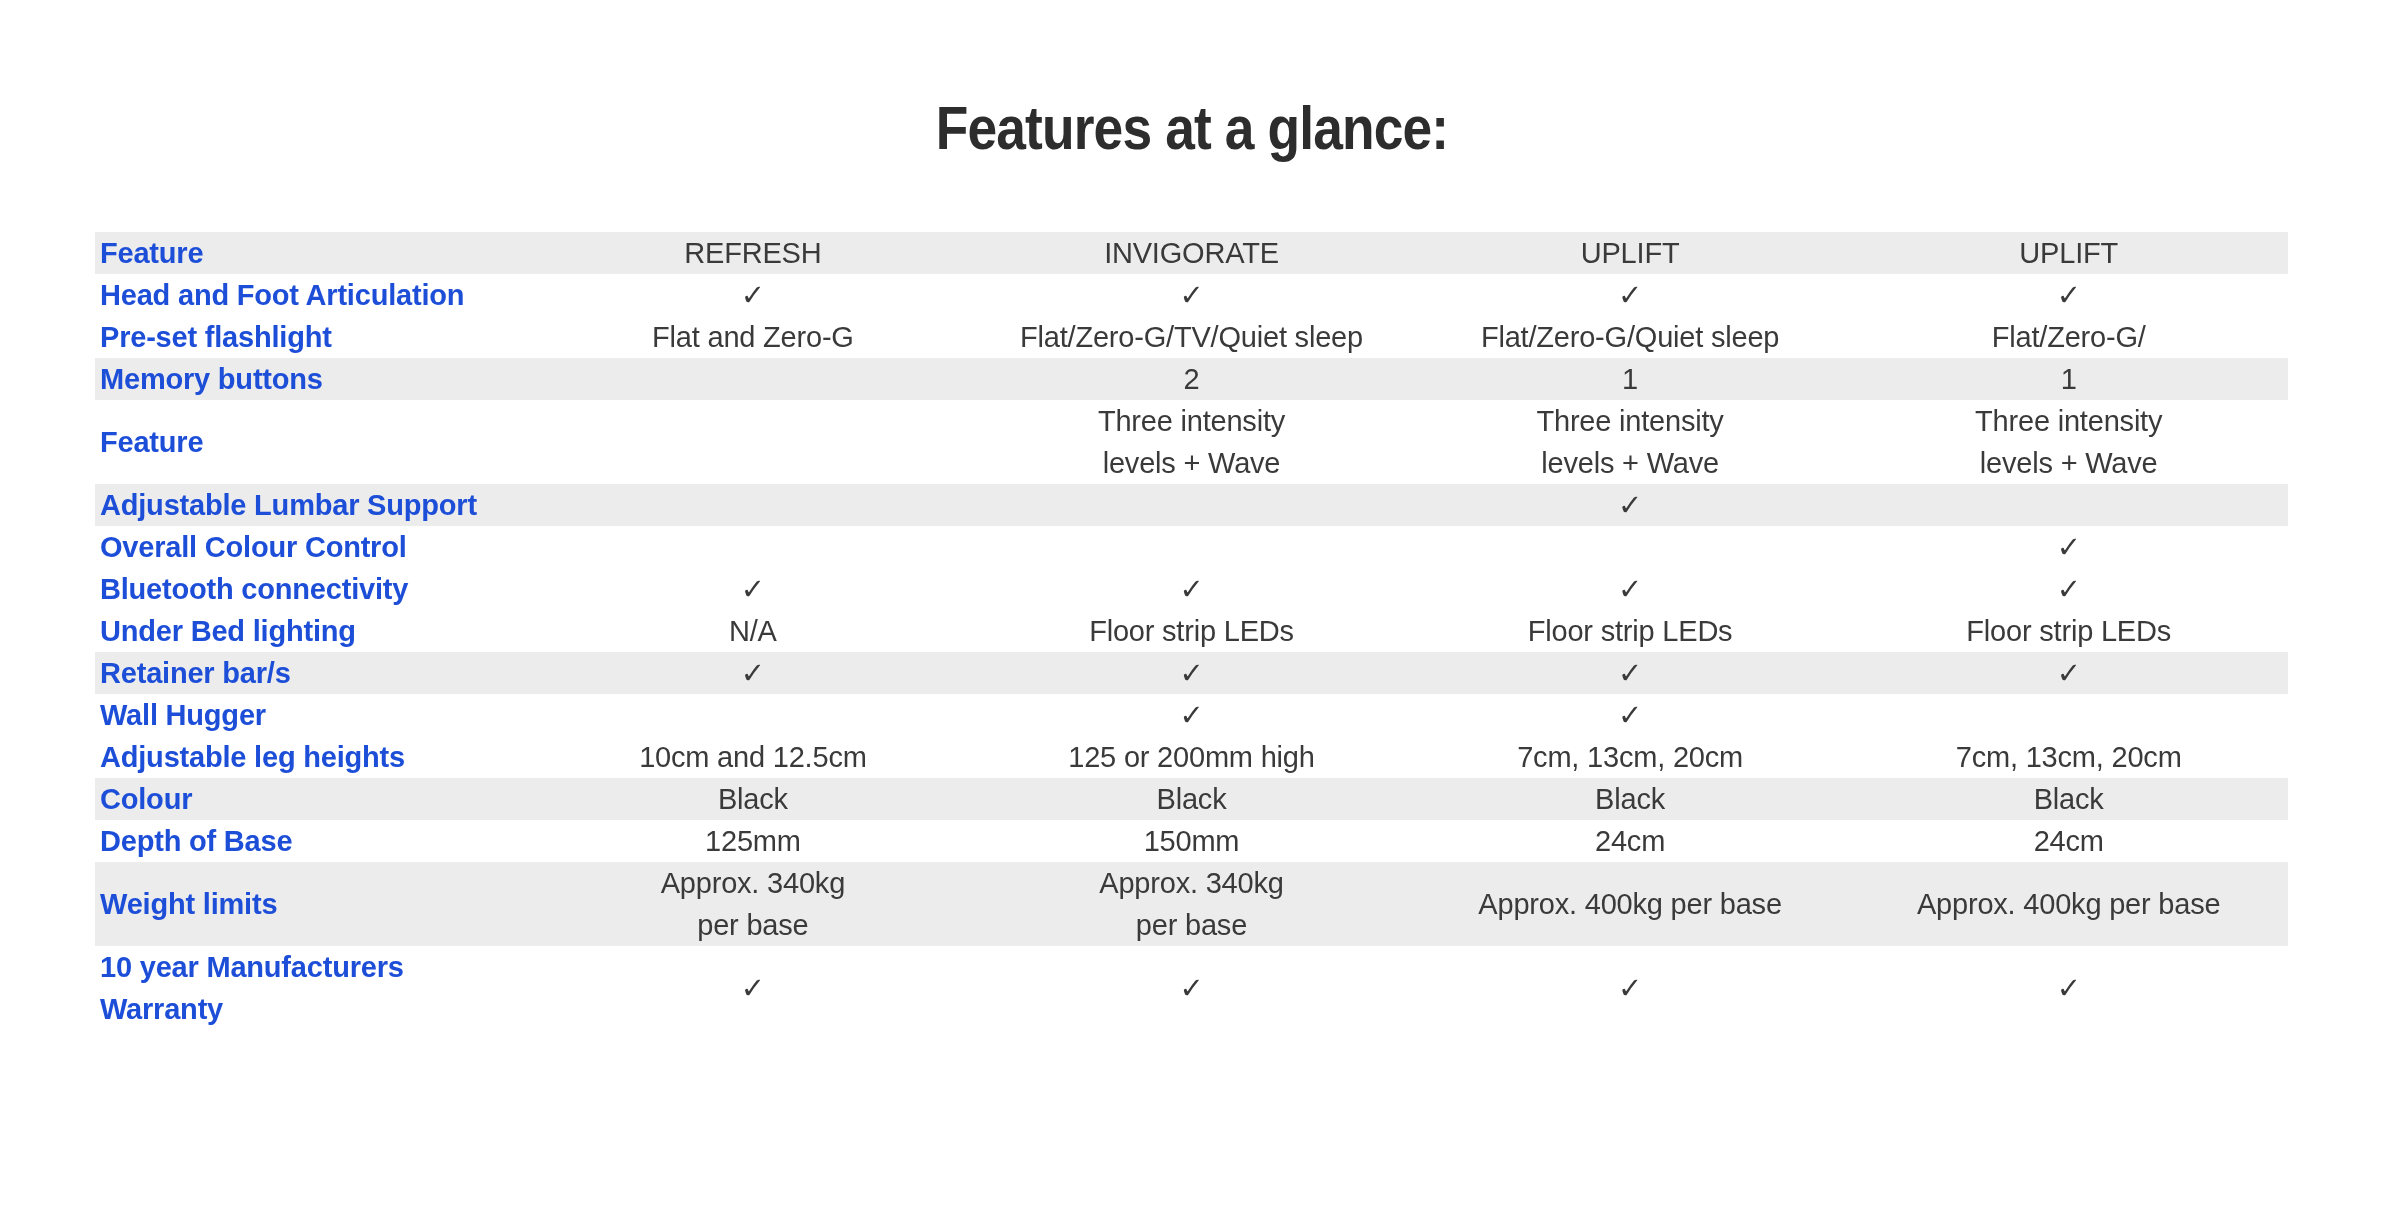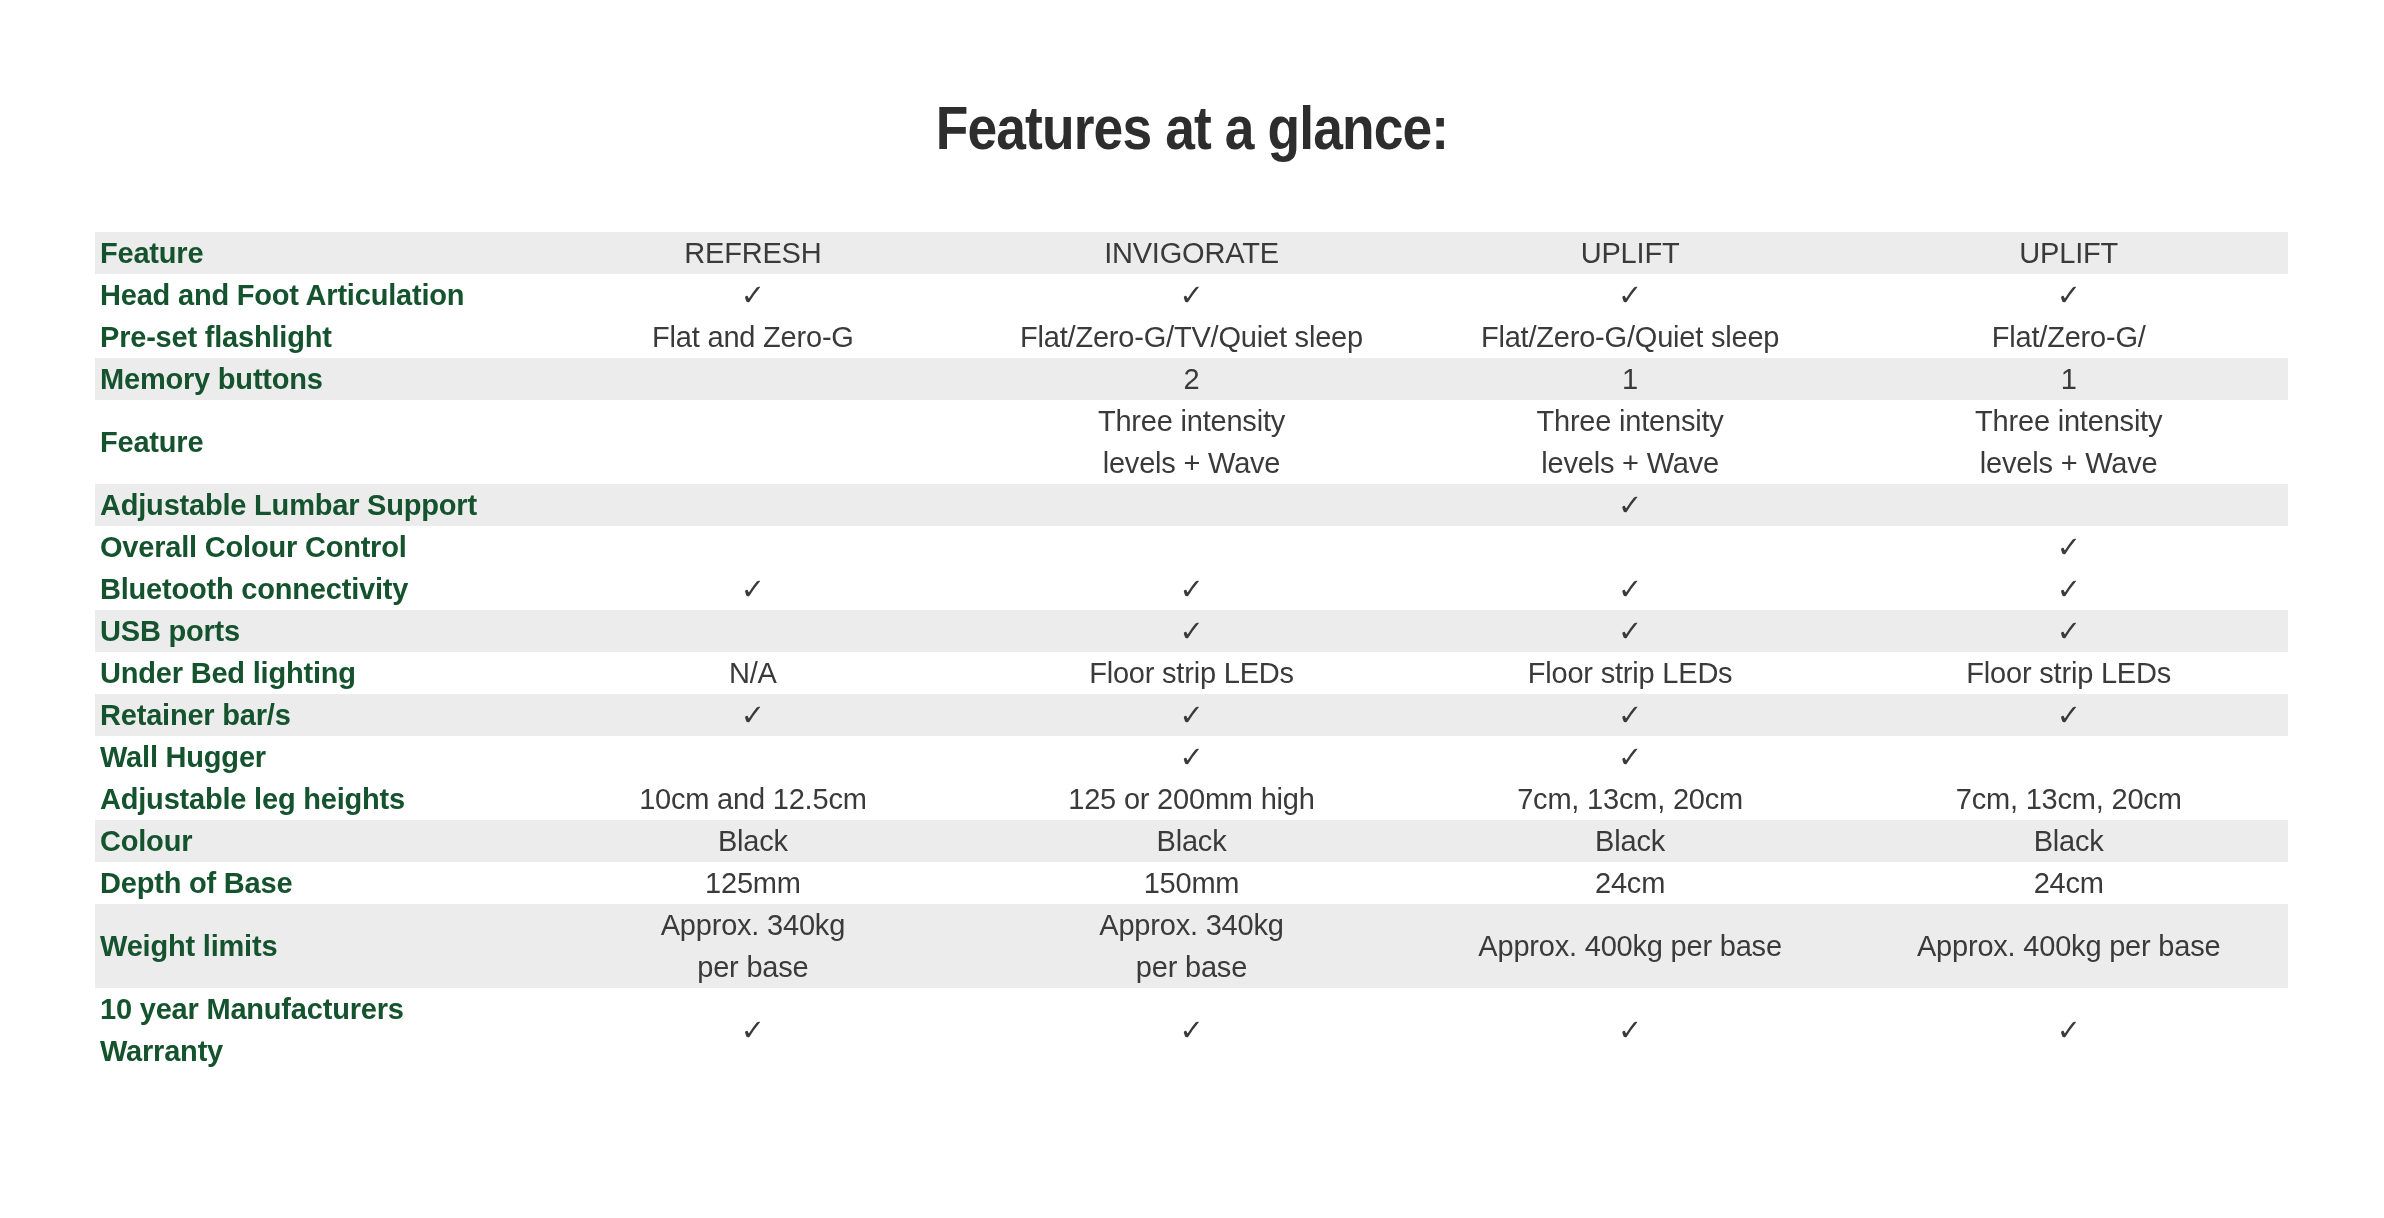--- a/index.html
+++ b/index.html
@@ -40,21 +40,21 @@
   table.features td {
     padding: 0;
     vertical-align: middle;
     font-weight: 400;
     white-space: pre-line;
   }
   table.features .feature {
     text-align: left;
     font-weight: 700;
     padding-left: 5px;
-    color: #14532d;
+    color: #1d4ed8;
   }
   table.features .value,
   table.features th.product {
     text-align: center;
   }
   tr.shaded {
     background: #ececec;
   }
 </style>
 </head>
@@ -127,27 +127,20 @@
             <td class="value"></td>
             <td class="value">✓</td>
           </tr>
           <tr>
             <td class="feature">Bluetooth connectivity</td>
             <td class="value">✓</td>
             <td class="value">✓</td>
             <td class="value">✓</td>
             <td class="value">✓</td>
           </tr>
-          <tr class="shaded">
-            <td class="feature">USB ports</td>
-            <td class="value"></td>
-            <td class="value">✓</td>
-            <td class="value">✓</td>
-            <td class="value">✓</td>
-          </tr>
           <tr>
             <td class="feature">Under Bed lighting</td>
             <td class="value">N/A</td>
             <td class="value">Floor strip LEDs</td>
             <td class="value">Floor strip LEDs</td>
             <td class="value">Floor strip LEDs</td>
           </tr>
           <tr class="shaded">
             <td class="feature">Retainer bar/s</td>
             <td class="value">✓</td>

